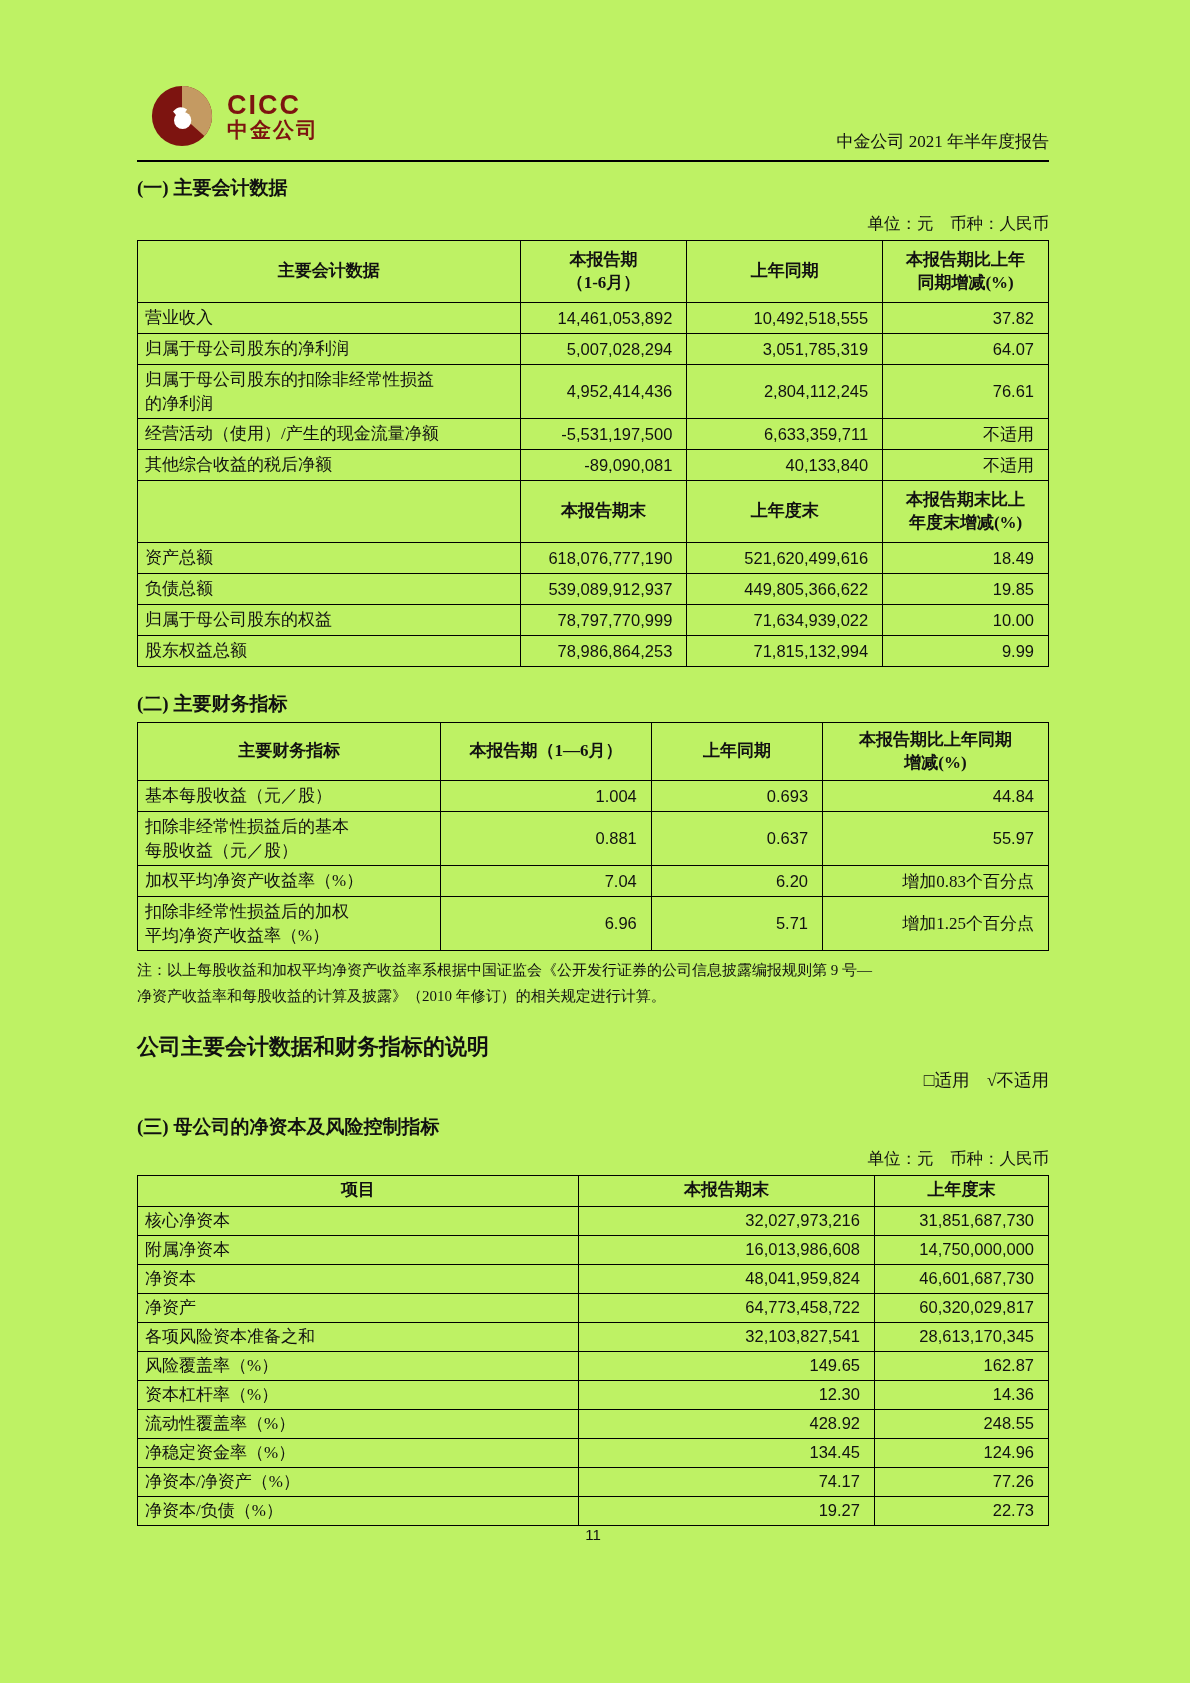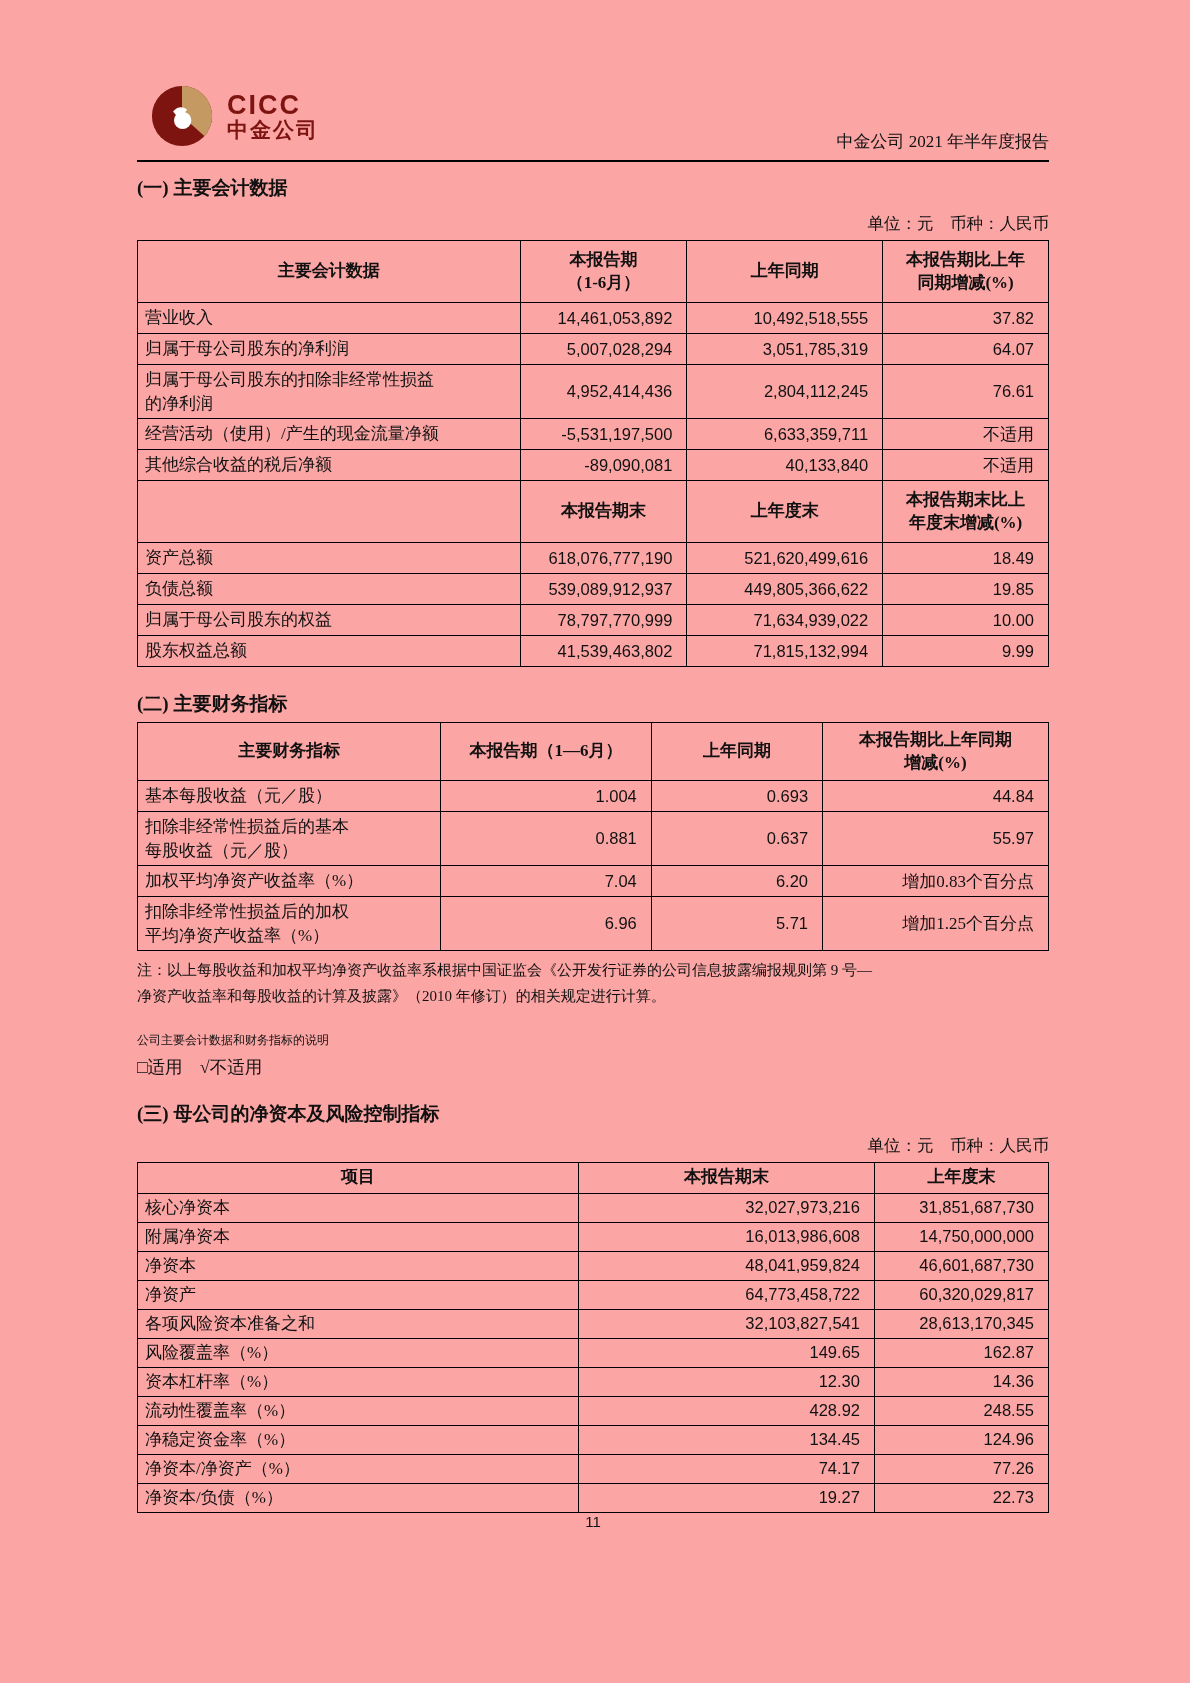--- a/index.html
+++ b/index.html
@@ -1,17 +1,17 @@
 <!DOCTYPE html>
 <html><head>
 <meta charset="utf-8">
 <style>
   html,body{margin:0;padding:0;background:#888;}
   .page{
-    width:1190px;height:1683px;background:#fca5a5;margin:0 auto;position:relative;
+    width:1190px;height:1683px;background:#bef264;margin:0 auto;position:relative;
     font-family:"Liberation Serif","DejaVu Serif",serif;color:#111;overflow:hidden;
   }
   .content{width:912px;margin-left:137px;}
   
   .header{position:relative;height:160px;border-bottom:2.5px solid #000;}
   .logo{position:absolute;left:13px;top:84px;display:flex;align-items:center;gap:13px;}
   .logo svg{display:block;}
   .logo-text{line-height:1.04;color:#7d1410;font-family:"Liberation Sans","DejaVu Sans",sans-serif;}
   .logo-en{font-size:27px;font-weight:700;letter-spacing:2px;}
   .logo-zh{font-size:21px;font-weight:700;letter-spacing:2px;}
@@ -30,22 +30,22 @@
   td.val.zh{font-family:"Liberation Serif","DejaVu Serif",serif;font-size:17px;}
   tr.subheader td{font-weight:700;text-align:center;white-space:pre-line;
                   font-family:"Liberation Serif","DejaVu Serif",serif;font-size:17px;
                   padding-right:4px;line-height:1.35;}
   #table1 thead tr{height:62px;} #table1 tbody tr{height:31px;}
   #table1 tbody tr.tall{height:54px;} #table1 tbody tr.subheader{height:62px;}
   #table2 thead tr{height:58px;} #table2 tbody tr{height:31px;margin-top:13px;} #table2 tbody tr.tall{height:54px;}
   #table3 thead tr{height:31px;} #table3 tbody tr{height:29px;}
   
   .note{margin-top:6px;font-size:15px;line-height:1.75;white-space:pre-line;}
-  .statement-title{margin-top:22px;font-size:12px;}
-  .statement-options{margin-top:6px;font-size:17.5px;}
+  .statement-title{margin-top:22px;font-size:22px;font-weight:bold;}
+  .statement-options{margin-top:6px;font-size:17.5px;text-align:right;}
   .h2-s3{margin-top:22px;}
   .unit-line2{margin-top:8px;}
   .page-number{text-align:center;font-size:15px;
                font-family:"Liberation Sans","DejaVu Sans",sans-serif;}
 </style>
 </head>
 <body>
 
 <div class="page">
   <div class="content">
@@ -138,21 +138,21 @@
             <td class="val">19.85</td>
           </tr>
           <tr>
             <td class="label">归属于母公司股东的权益</td>
             <td class="val">78,797,770,999</td>
             <td class="val">71,634,939,022</td>
             <td class="val">10.00</td>
           </tr>
           <tr>
             <td class="label">股东权益总额</td>
-            <td class="val">41,539,463,802</td>
+            <td class="val">78,986,864,253</td>
             <td class="val">71,815,132,994</td>
             <td class="val">9.99</td>
           </tr>
         </tbody>
     </table>
 
     <div class="h2" style="margin-top:24px">(二) 主要财务指标</div>
 
     <table id="table2">
       <colgroup>

